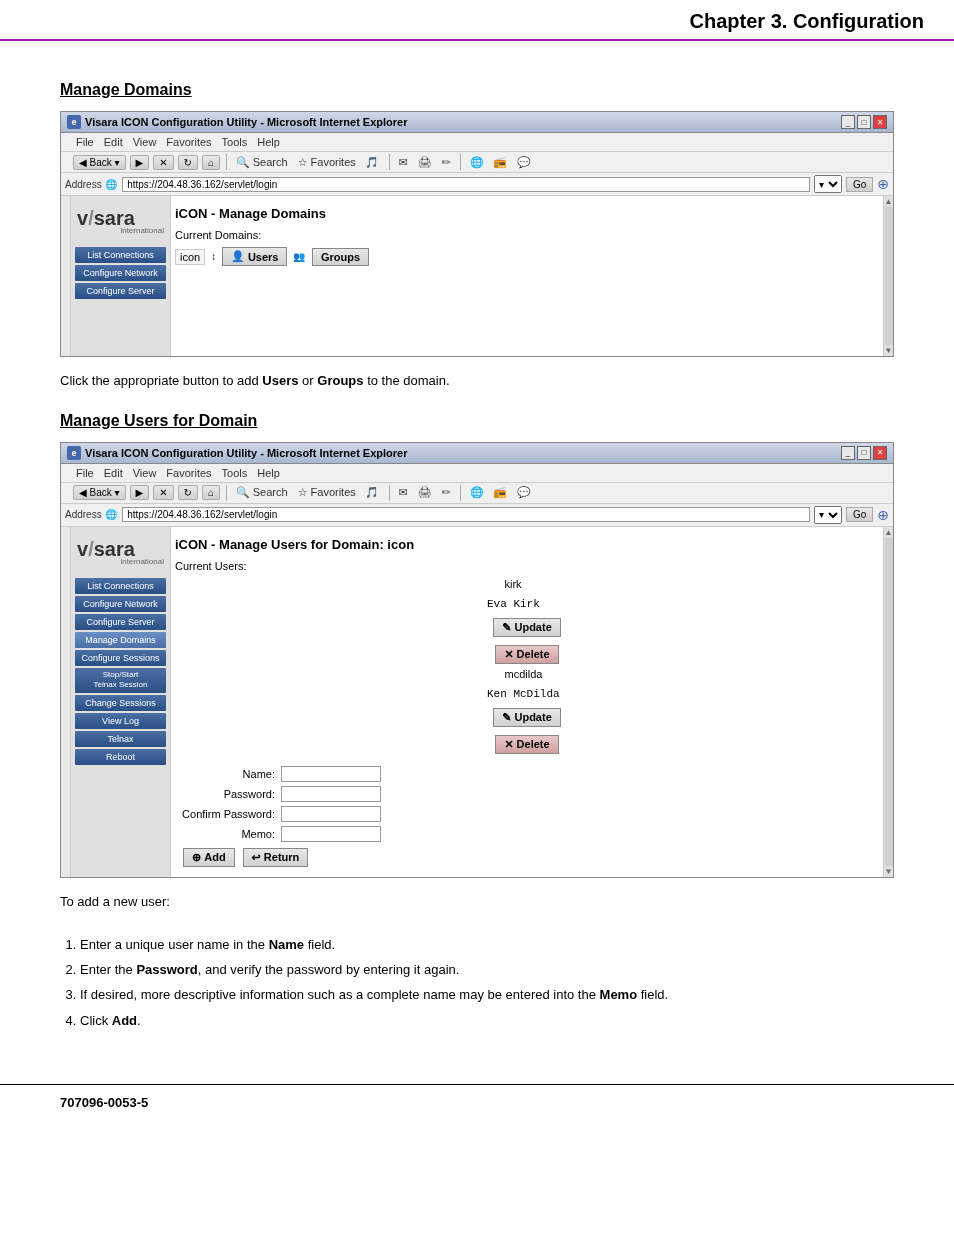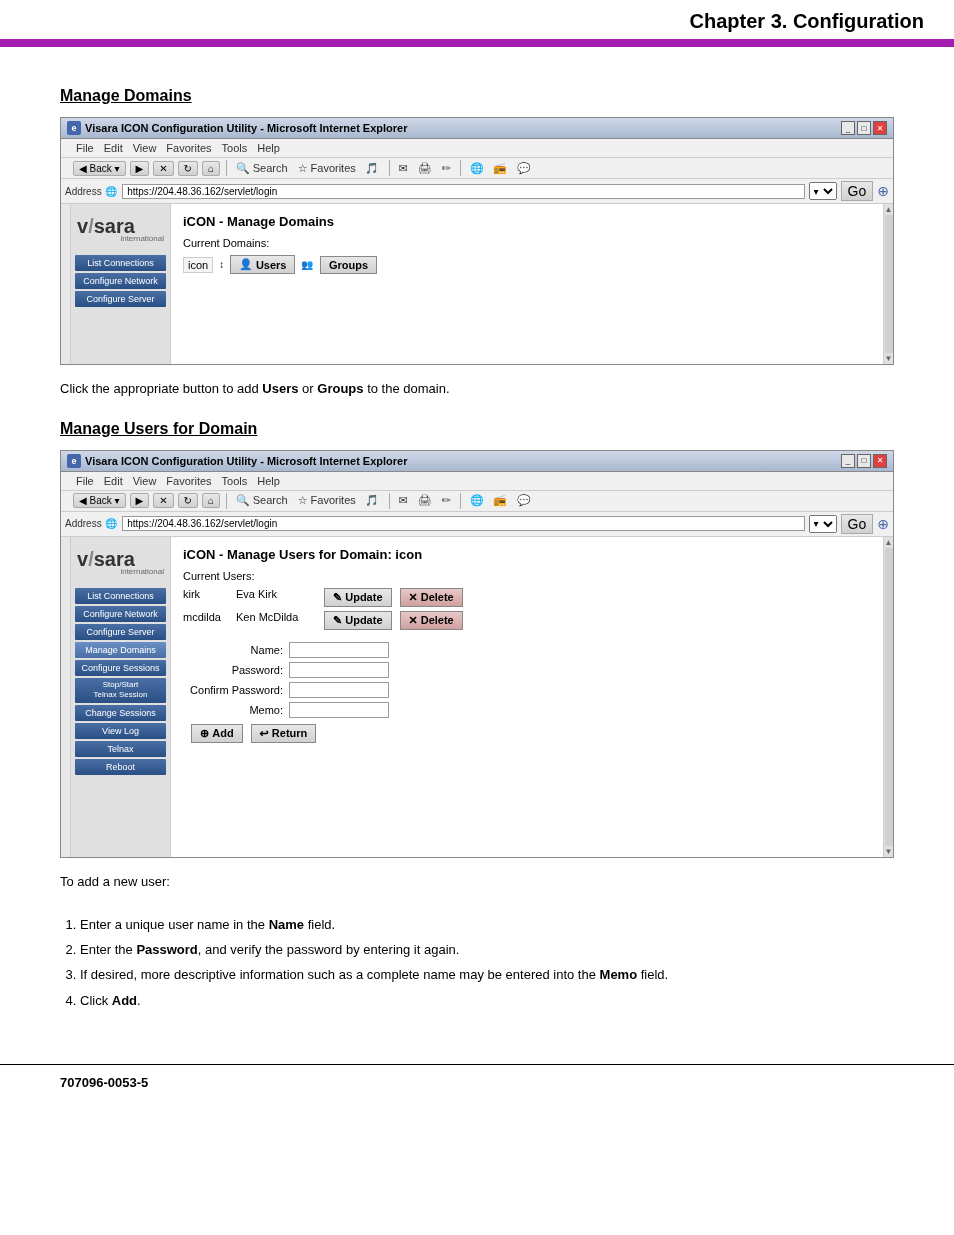--- a/index.html
+++ b/index.html
@@ -7,21 +7,21 @@
       font-family: Arial, sans-serif;
       font-size: 13px;
       background: #fff;
       color: #000;
       width: 954px;
       min-height: 1235px;
     }
 
     
     .chapter-header {
-      border-bottom: 8px solid #a21caf;
+      border-bottom: 2px solid #a21caf;
       text-align: right;
       padding: 10px 30px 6px 30px;
       font-size: 20px;
       font-weight: bold;
     }
 
     .page-content {
       padding: 20px 60px 20px 60px;
     }
 
@@ -144,21 +144,21 @@
       border: 1px solid #999;
       background: #fff;
       padding: 1px 4px;
       font-size: 10px;
     }
 
     .address-go-btn {
       background: linear-gradient(to bottom, #e8e8e8, #d0d0d0);
       border: 1px solid #aaa;
       padding: 1px 6px;
-      font-size: 14px;
+      font-size: 10px;
       cursor: pointer;
     }
 
     
     .browser-inner {
       display: flex;
       min-height: 160px;
     }
 
     .browser-sidebar {
@@ -215,21 +215,21 @@
       font-size: 8px;
       cursor: pointer;
       text-align: center;
       width: 100%;
       border-radius: 1px;
       line-height: 1.3;
     }
 
     .browser-main {
       flex: 1;
-      padding: 10px 12px;
+      padding: 10px 4px;
       background: #fff;
       overflow-y: auto;
     }
 
     .browser-main-title {
       font-size: 13px;
       font-weight: bold;
       margin-bottom: 8px;
     }
 
@@ -261,32 +261,35 @@
       font-weight: bold;
       cursor: pointer;
       display: flex;
       align-items: center;
       gap: 3px;
     }
 
     
     .user-row {
       display: flex;
+      align-items: center;
       gap: 8px;
       margin-bottom: 4px;
+      flex-direction: column;
     }
 
     .user-username {
       font-size: 11px;
       min-width: 45px;
     }
 
     .user-fullname {
       font-size: 11px;
       min-width: 80px;
+      font-family: Liberation Mono, monospace;
     }
 
     .action-btn {
       background: linear-gradient(to bottom, #e8e8e8, #d0d0d0);
       border: 1px solid #888;
       padding: 2px 8px;
       font-size: 11px;
       font-weight: bold;
       cursor: pointer;
       display: flex;

